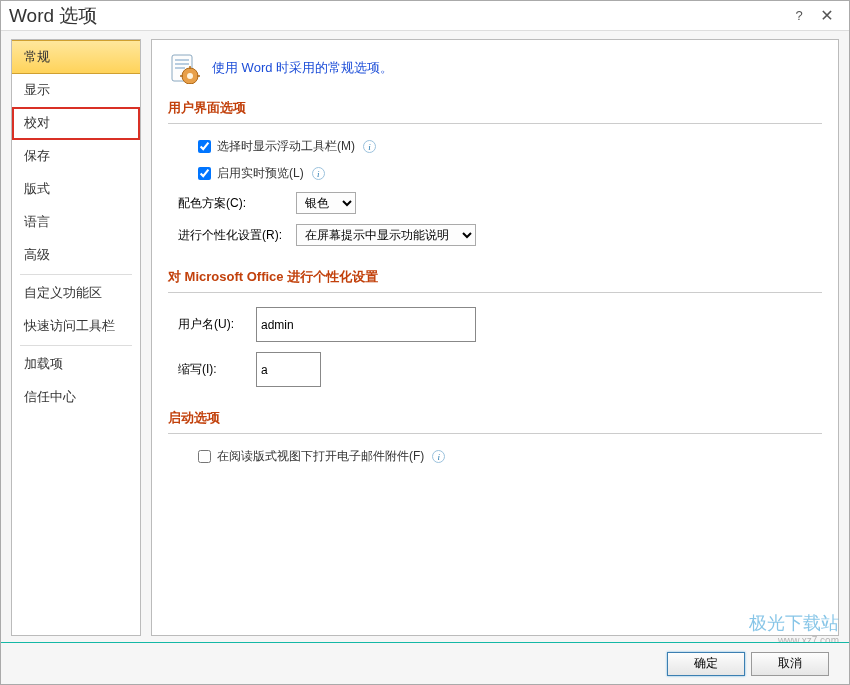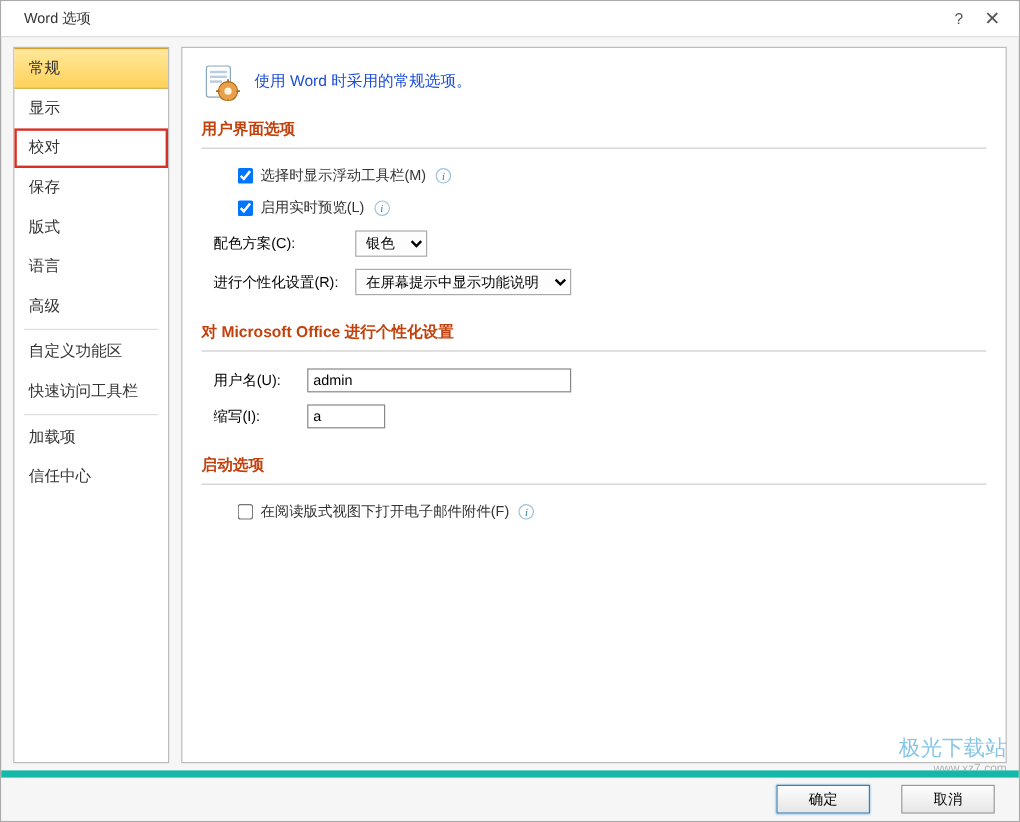--- a/index.html
+++ b/index.html
@@ -1,19 +1,19 @@
 <!DOCTYPE html>
 <html><head>
   <meta charset="utf-8">
   <style>
     * { box-sizing: border-box; margin: 0; padding: 0; }
     body { font-family: "Microsoft YaHei", "Segoe UI", sans-serif; font-size: 12px; background: #f0f0f0; }
     .window { width: 850px; height: 685px; background: #f6f6f6; border: 1px solid #aaa; display: flex; flex-direction: column; position: relative; }
     .titlebar { height: 30px; background: #fff; border-bottom: 1px solid #ddd; display: flex; align-items: center; padding: 0 8px; }
-    .titlebar-title { flex: 1; font-size: 12px; color: #333; margin-left: 11px; }
+    .titlebar-title { flex: 1; font-size: 19px; color: #333; }
     .titlebar-controls { display: flex; gap: 0; }
     .tb-btn { width: 28px; height: 20px; display: flex; align-items: center; justify-content: center; font-size: 13px; color: #555; cursor: pointer; }
     .tb-close { font-size: 16px; }
     .content { flex: 1; display: flex; padding: 8px 10px 6px 10px; gap: 10px; overflow: hidden; }
     .sidebar { width: 130px; background: #fff; border: 1px solid #bbb; display: flex; flex-direction: column; }
     .sidebar-item { padding: 7px 12px; font-size: 13px; color: #333; cursor: pointer; border-bottom: 1px solid transparent; }
     .sidebar-item.selected { background: linear-gradient(#ffe79c, #ffd35a); border-top: 1px solid #d0a030; border-bottom: 1px solid #d0a030; }
     .sidebar-item.highlighted { outline: 2px solid #d93025; outline-offset: -2px; }
     .sidebar-sep { border-top: 1px solid #ddd; margin: 2px 8px; }
     .main { flex: 1; background: #fff; border: 1px solid #bbb; padding: 12px 16px; overflow-y: auto; }
@@ -24,24 +24,24 @@
     .section-body { padding: 12px 10px 4px 10px; }
     .row { display: flex; align-items: center; margin-bottom: 10px; gap: 8px; }
     .row label { font-size: 12px; color: #333; }
     .chk { width: 13px; height: 13px; }
     .checkbox-label { display: flex; align-items: center; gap: 6px; cursor: pointer; margin-left: 20px; }
     .info-icon { width: 13px; height: 13px; border-radius: 50%; display: inline-flex; align-items: center; justify-content: center; font-size: 9px; color: #2a7ab0; border: 1px solid #9bc2dd; font-style: italic; font-family: serif; }
     .label-col { width: 110px; color: #000000; }
     .select { border: 1px solid #aaa; background: #fdfdfd; font-size: 12px; padding: 2px 4px; height: 22px; }
     .select-sm { width: 60px; }
     .select-lg { width: 180px; }
-    input[type="text"] { border: 1px solid #888; font-size: 12px; padding: 2px 4px; height: 20px; }
+    input[type="text"] { border: 1px solid #888; font-size: 12px; padding: 2px 4px; height: 35px; }
     .txt-lg { width: 220px; }
     .txt-sm { width: 65px; }
-    .footer { height: 42px; border-top: 6px solid #14b8a6; display: flex; align-items: center; justify-content: flex-end; gap: 26px; padding: 0 20px; background: #f6f6f6; position: relative; }
+    .footer { height: 42px; border-top: 1px solid #14b8a6; display: flex; align-items: center; justify-content: flex-end; gap: 6px; padding: 0 20px; background: #f6f6f6; position: relative; }
     .btn { min-width: 78px; height: 24px; background: linear-gradient(#fdfdfd, #e6e6e6); border: 1px solid #9a9a9a; font-size: 12px; cursor: pointer; }
     .btn.primary { border: 1px solid #3c7fb1; box-shadow: 0 0 2px #6db3e3; }
     .watermark { position: absolute; right: 10px; bottom: 38px; font-size: 18px; color: #39a0d8; opacity: 0.6; pointer-events: none; }
     .watermark small { display: block; font-size: 10px; color: #888; text-align: right; }
   </style>
 </head>
 <body>
 
 <div class="window">
   <div class="titlebar">

